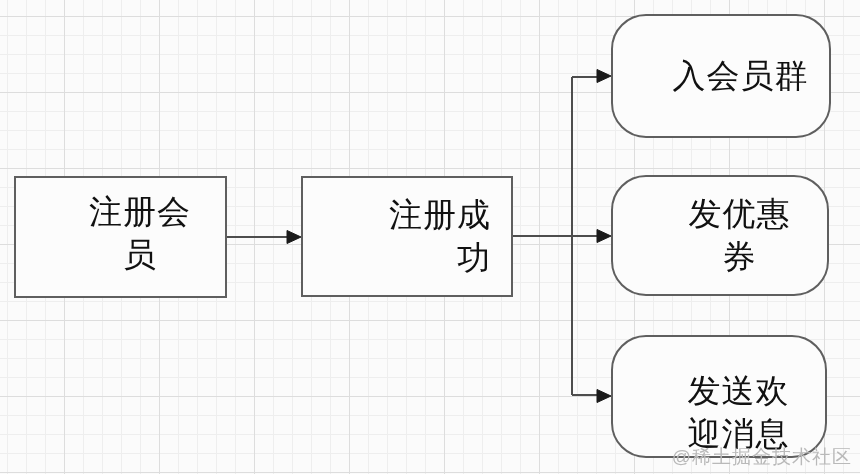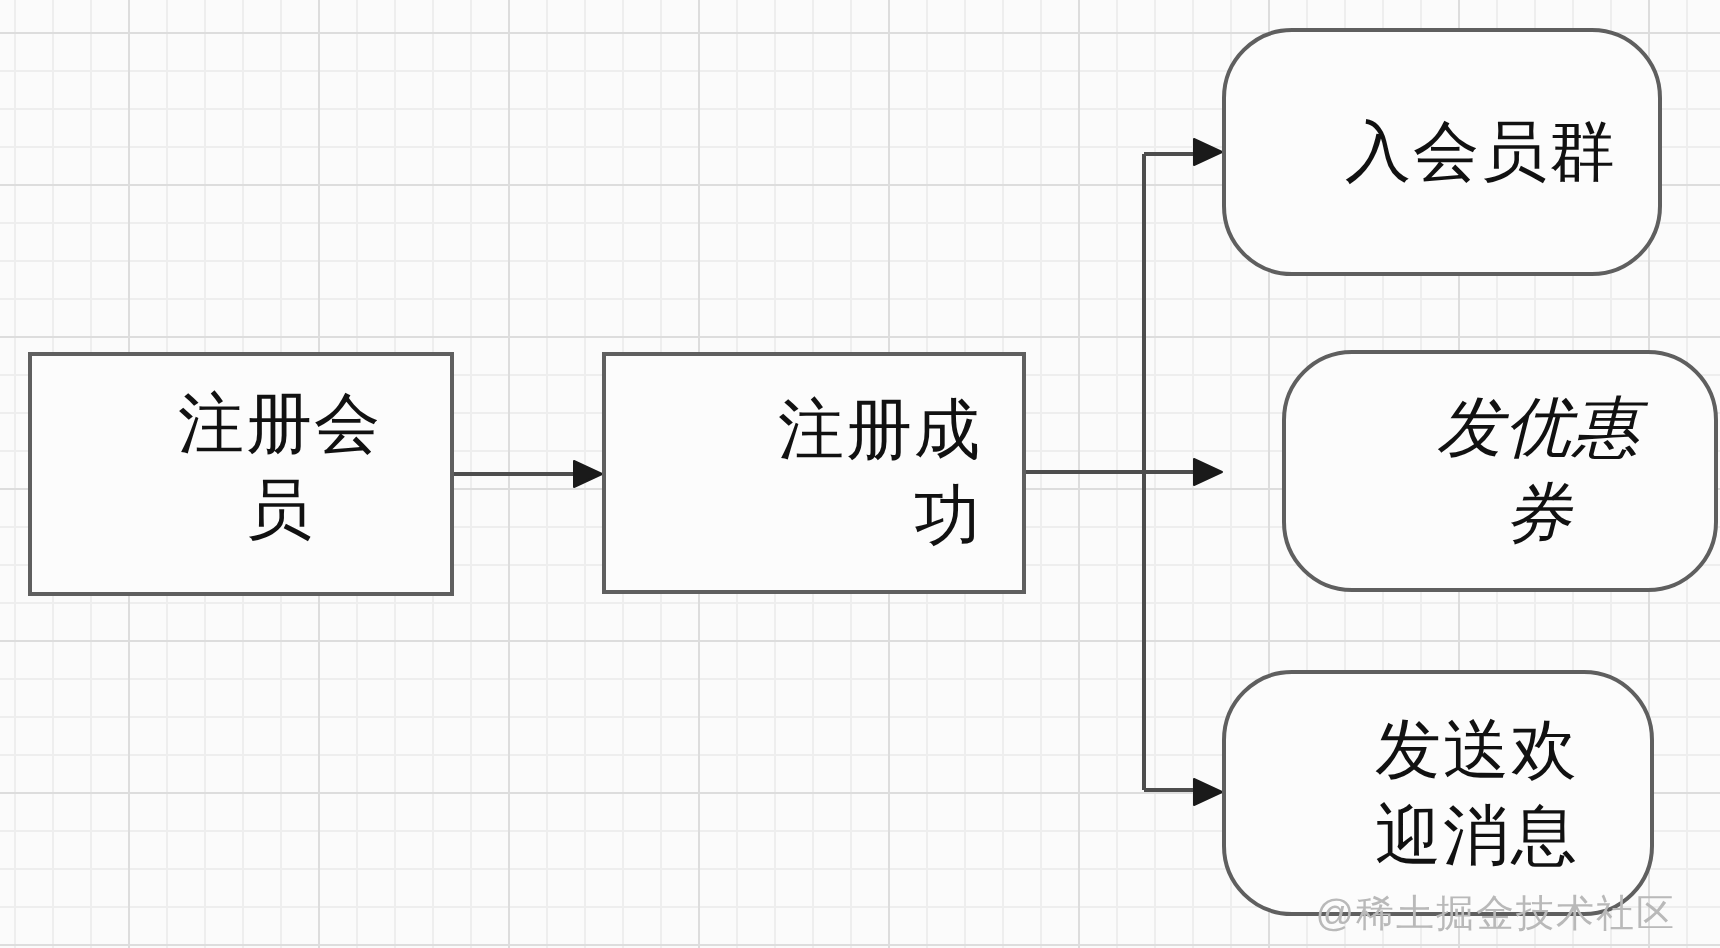--- a/index.html
+++ b/index.html
@@ -63,21 +63,21 @@
     border-radius:35px;
   }
   .node .label{
     display:block;
     width:100%;
     padding:0 20px;
     word-break:break-all;
   }
   .watermark{
     position:absolute;
-    right:22px;
+    right:8px;
     bottom:4px;
     font-size:19px;
     letter-spacing:1px;
     color:var(--watermark);
     pointer-events:none;
     text-align:center;
   }
 </style>
 </head>
 <body>
@@ -107,23 +107,23 @@
   </div>
 
   <div class="node rect" style="left:301px; top:176px; width:212px; height:121px;text-align:right;">
     <span class="label">注册成功</span>
   </div>
 
   <div class="node rounded" style="left:611px; top:14px; width:220px; height:124px;">
     <span class="label">入会员群</span>
   </div>
 
-  <div class="node rounded" style="left:641px; top:175px; width:218px; height:121px;font-style:italic;">
+  <div class="node rounded" style="left:611px; top:175px; width:218px; height:121px;">
     <span class="label">发优惠券</span>
   </div>
 
-  <div class="node rounded" style="left:611px; top:335px; width:216px; height:123px;">
+  <div class="node rounded" style="left:611px; top:335px; width:216px; height:123px;align-items:flex-end;">
     <span class="label">发送欢迎消息</span>
   </div>
 
   <div class="watermark">@稀土掘金技术社区</div>
 
 </div>
 
 </body></html>

